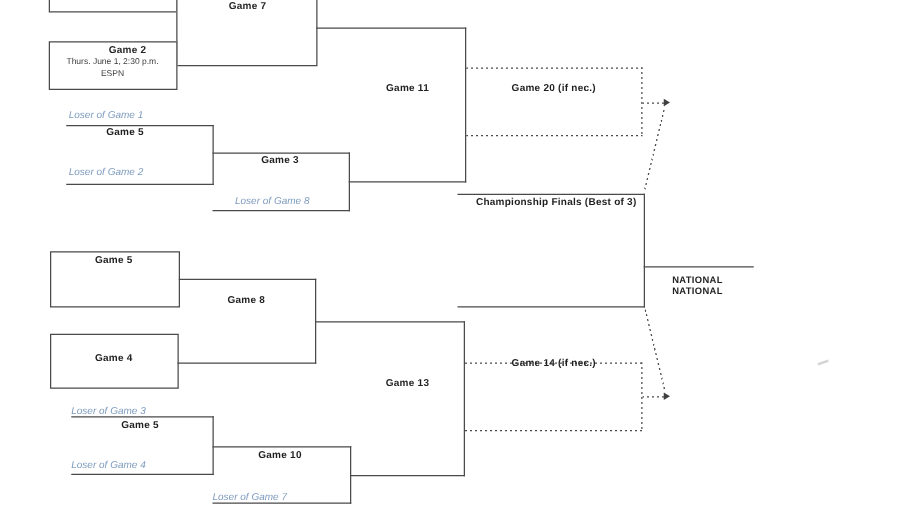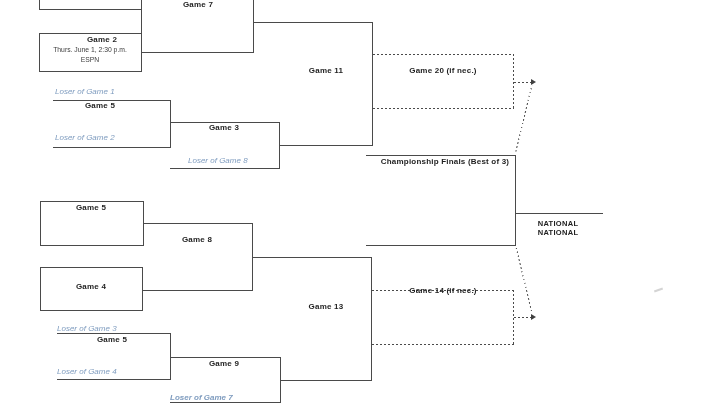--- a/index.html
+++ b/index.html
@@ -82,22 +82,22 @@
   <div class="hl" style="left:252px;top:257px;width:120px;"></div>
 
   <div class="loser" style="left:57px;top:324px;">Loser of Game 3</div>
   <div class="hl" style="left:57px;top:333px;width:114px;"></div>
   <div class="glabel" style="left:112px;top:335px;">Game 5</div>
   <div class="loser" style="left:57px;top:367px;">Loser of Game 4</div>
   <div class="hl" style="left:57px;top:379px;width:114px;"></div>
   <div class="vl" style="left:170px;top:333px;height:47px;"></div>
 
   <div class="hl" style="left:170px;top:357px;width:111px;"></div>
-  <div class="glabel" style="left:224px;top:359px;">Game 9</div>
-  <div class="loser" style="left:170px;top:393px;font-weight:bold;">Loser of Game 7</div>
+  <div class="glabel" style="left:224px;top:359px;">Game 10</div>
+  <div class="loser" style="left:170px;top:393px;">Loser of Game 7</div>
   <div class="hl" style="left:170px;top:402px;width:111px;"></div>
   <div class="vl" style="left:280px;top:357px;height:46px;"></div>
 
   <div class="hl" style="left:280px;top:380px;width:92px;"></div>
   <div class="vl" style="left:371px;top:257px;height:124px;"></div>
   <div class="glabel" style="left:326px;top:302px;">Game 13</div>
 
   <div class="dh" style="left:372px;top:290px;width:142px;"></div>
   <div class="dh" style="left:372px;top:344px;width:142px;"></div>
   <div class="dv" style="left:513px;top:290px;height:55px;"></div>

